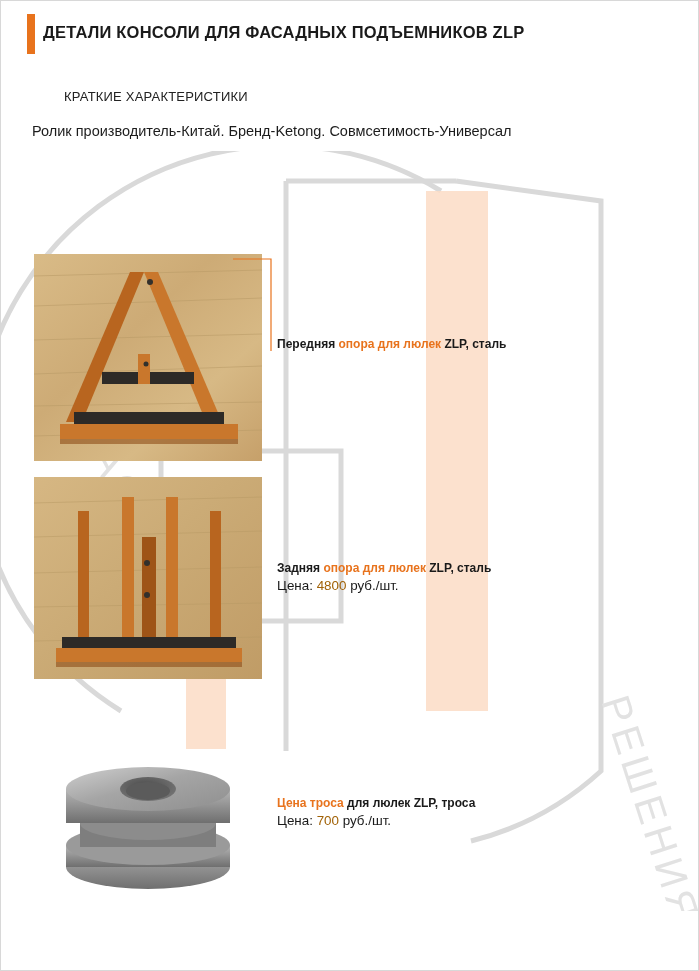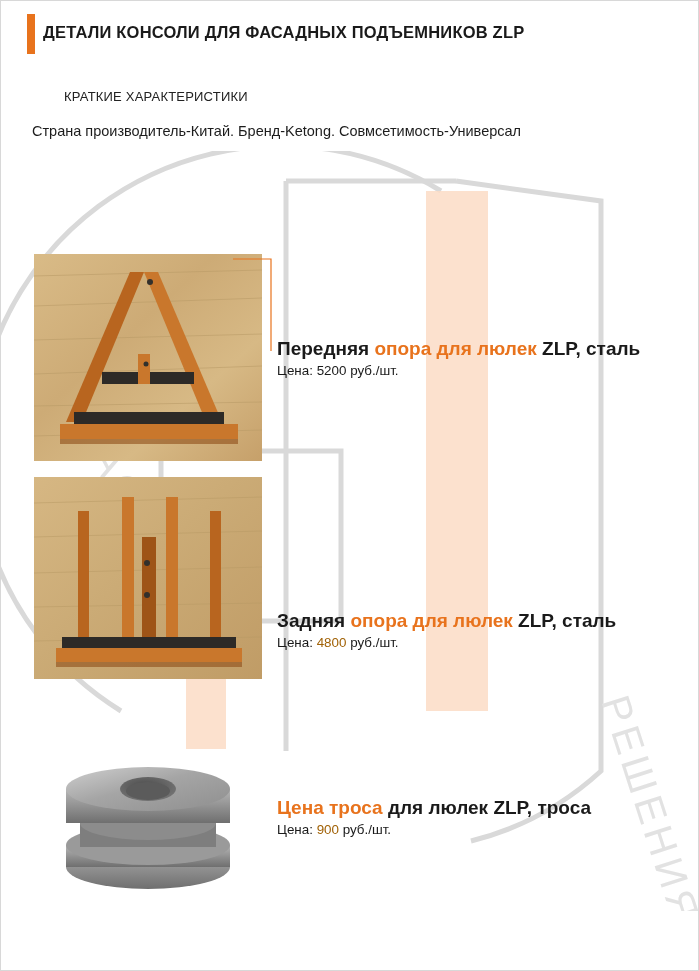--- a/index.html
+++ b/index.html
@@ -85,21 +85,21 @@
   .photo {
     position: absolute;
     left: 33px;
     overflow: hidden;
   }
   .caption {
     position: absolute;
     left: 276px;
   }
   .cap-title {
-    font-size: 19px;
+    font-size: 12px;
     font-weight: bold;
     color: #1a1a1a;
     white-space: nowrap;
     line-height: 1.25;
   }
   .cap-title .hl {
     color: #e8731d;
   }
   .cap-price {
     font-size: 13.4px;
@@ -109,21 +109,21 @@
   }
   .cap-price .num {
     color: #a16207;
   }
 
   
   #photo-1 { top: 253px; width: 228px; height: 207px; }
   #cap-1 { top: 336px; }
   
   #photo-2 { top: 476px; width: 228px; height: 202px; }
-  #cap-2 { top: 560px; margin-top: 48px; }
+  #cap-2 { top: 560px; }
   
   #photo-3 { top: 748px; width: 228px; height: 146px; background: #ffffff; }
   #cap-3 { top: 795px; }
 
   
   .leader {
     position: absolute;
     z-index: 2;
     pointer-events: none;
   }
@@ -150,21 +150,21 @@
     <text transform="translate(70,270) rotate(62)" font-family="Liberation Sans, sans-serif" font-size="44" fill="#e2e2e2" letter-spacing="5">ФАСАДНЫЕ</text>
     <text transform="translate(600,550) rotate(72)" font-family="Liberation Sans, sans-serif" font-size="40" fill="#e2e2e2" letter-spacing="5">РЕШЕНИЯ</text>
   </svg>
 
   <div class="header-bar">
     <div class="header-accent"></div>
     <div class="header-title">ДЕТАЛИ КОНСОЛИ ДЛЯ ФАСАДНЫХ ПОДЪЕМНИКОВ ZLP</div>
   </div>
 
   <div class="sub-title">КРАТКИЕ ХАРАКТЕРИСТИКИ</div>
-  <div class="intro-line">Страна производитель-Китай. Бренд-Ketong. Совмсетимость-Универсал</div>
+  <div class="intro-line">Ролик производитель-Китай. Бренд-Ketong. Совмсетимость-Универсал</div>
 
   <svg class="leader" style="left:230px; top:250px; width:60px; height:110px;" viewBox="0 0 60 110" xmlns="http://www.w3.org/2000/svg">
     <path d="M2 8 L 40 8 L 40 100" stroke="#e8731d" stroke-width="1.2" fill="none"></path>
   </svg>
 
   <svg class="photo" id="photo-1" viewBox="0 0 228 207" xmlns="http://www.w3.org/2000/svg">
     <defs>
       <linearGradient id="wood1" x1="0" y1="0" x2="1" y2="1">
         <stop offset="0%" stop-color="#d9bb87"></stop>
         <stop offset="40%" stop-color="#cdab76"></stop>
@@ -189,21 +189,20 @@
       <rect x="26" y="170" width="178" height="15" fill="#c9772c"></rect>
       <rect x="68" y="118" width="92" height="12" fill="#2d2a27"></rect>
       <rect x="104" y="100" width="12" height="30" fill="#c9772c"></rect>
       <circle cx="116" cy="28" r="3" fill="#32302c"></circle>
       <circle cx="112" cy="110" r="2.5" fill="#32302c"></circle>
       <rect x="26" y="185" width="178" height="5" fill="#8d4d18" opacity="0.6"></rect>
     </g>
   </svg>
   <div class="caption" id="cap-1">
     <div class="cap-title"><span>Передняя </span><span class="hl">опора для люлек</span><span> ZLP, сталь</span></div>
-    <div class="cap-price"><span>Цена: </span><span>5200</span><span> руб./шт.</span></div>
   </div>
 
   <svg class="photo" id="photo-2" viewBox="0 0 228 202" xmlns="http://www.w3.org/2000/svg">
     <defs>
       <linearGradient id="wood2" x1="0" y1="0" x2="1" y2="1">
         <stop offset="0%" stop-color="#d6b783"></stop>
         <stop offset="45%" stop-color="#cbab76"></stop>
         <stop offset="100%" stop-color="#c09c66"></stop>
       </linearGradient>
     </defs>
@@ -261,16 +260,16 @@
     <ellipse cx="114" cy="74" rx="68" ry="17" fill="#8c8c8c"></ellipse>
 
     <rect x="32" y="40" width="164" height="34" fill="url(#steelSide)"></rect>
     <ellipse cx="114" cy="40" rx="82" ry="22" fill="url(#steelTop)"></ellipse>
 
     <ellipse cx="114" cy="40" rx="28" ry="12" fill="url(#bore)"></ellipse>
     <ellipse cx="114" cy="42" rx="22" ry="9" fill="#5b5b5b"></ellipse>
   </svg>
   <div class="caption" id="cap-3">
     <div class="cap-title"><span class="hl">Цена троса</span><span> для люлек ZLP, троса</span></div>
-    <div class="cap-price"><span>Цена: </span><span class="num">900</span><span> руб./шт.</span></div>
+    <div class="cap-price"><span>Цена: </span><span class="num">700</span><span> руб./шт.</span></div>
   </div>
 
 </div>
 
 </body></html>

